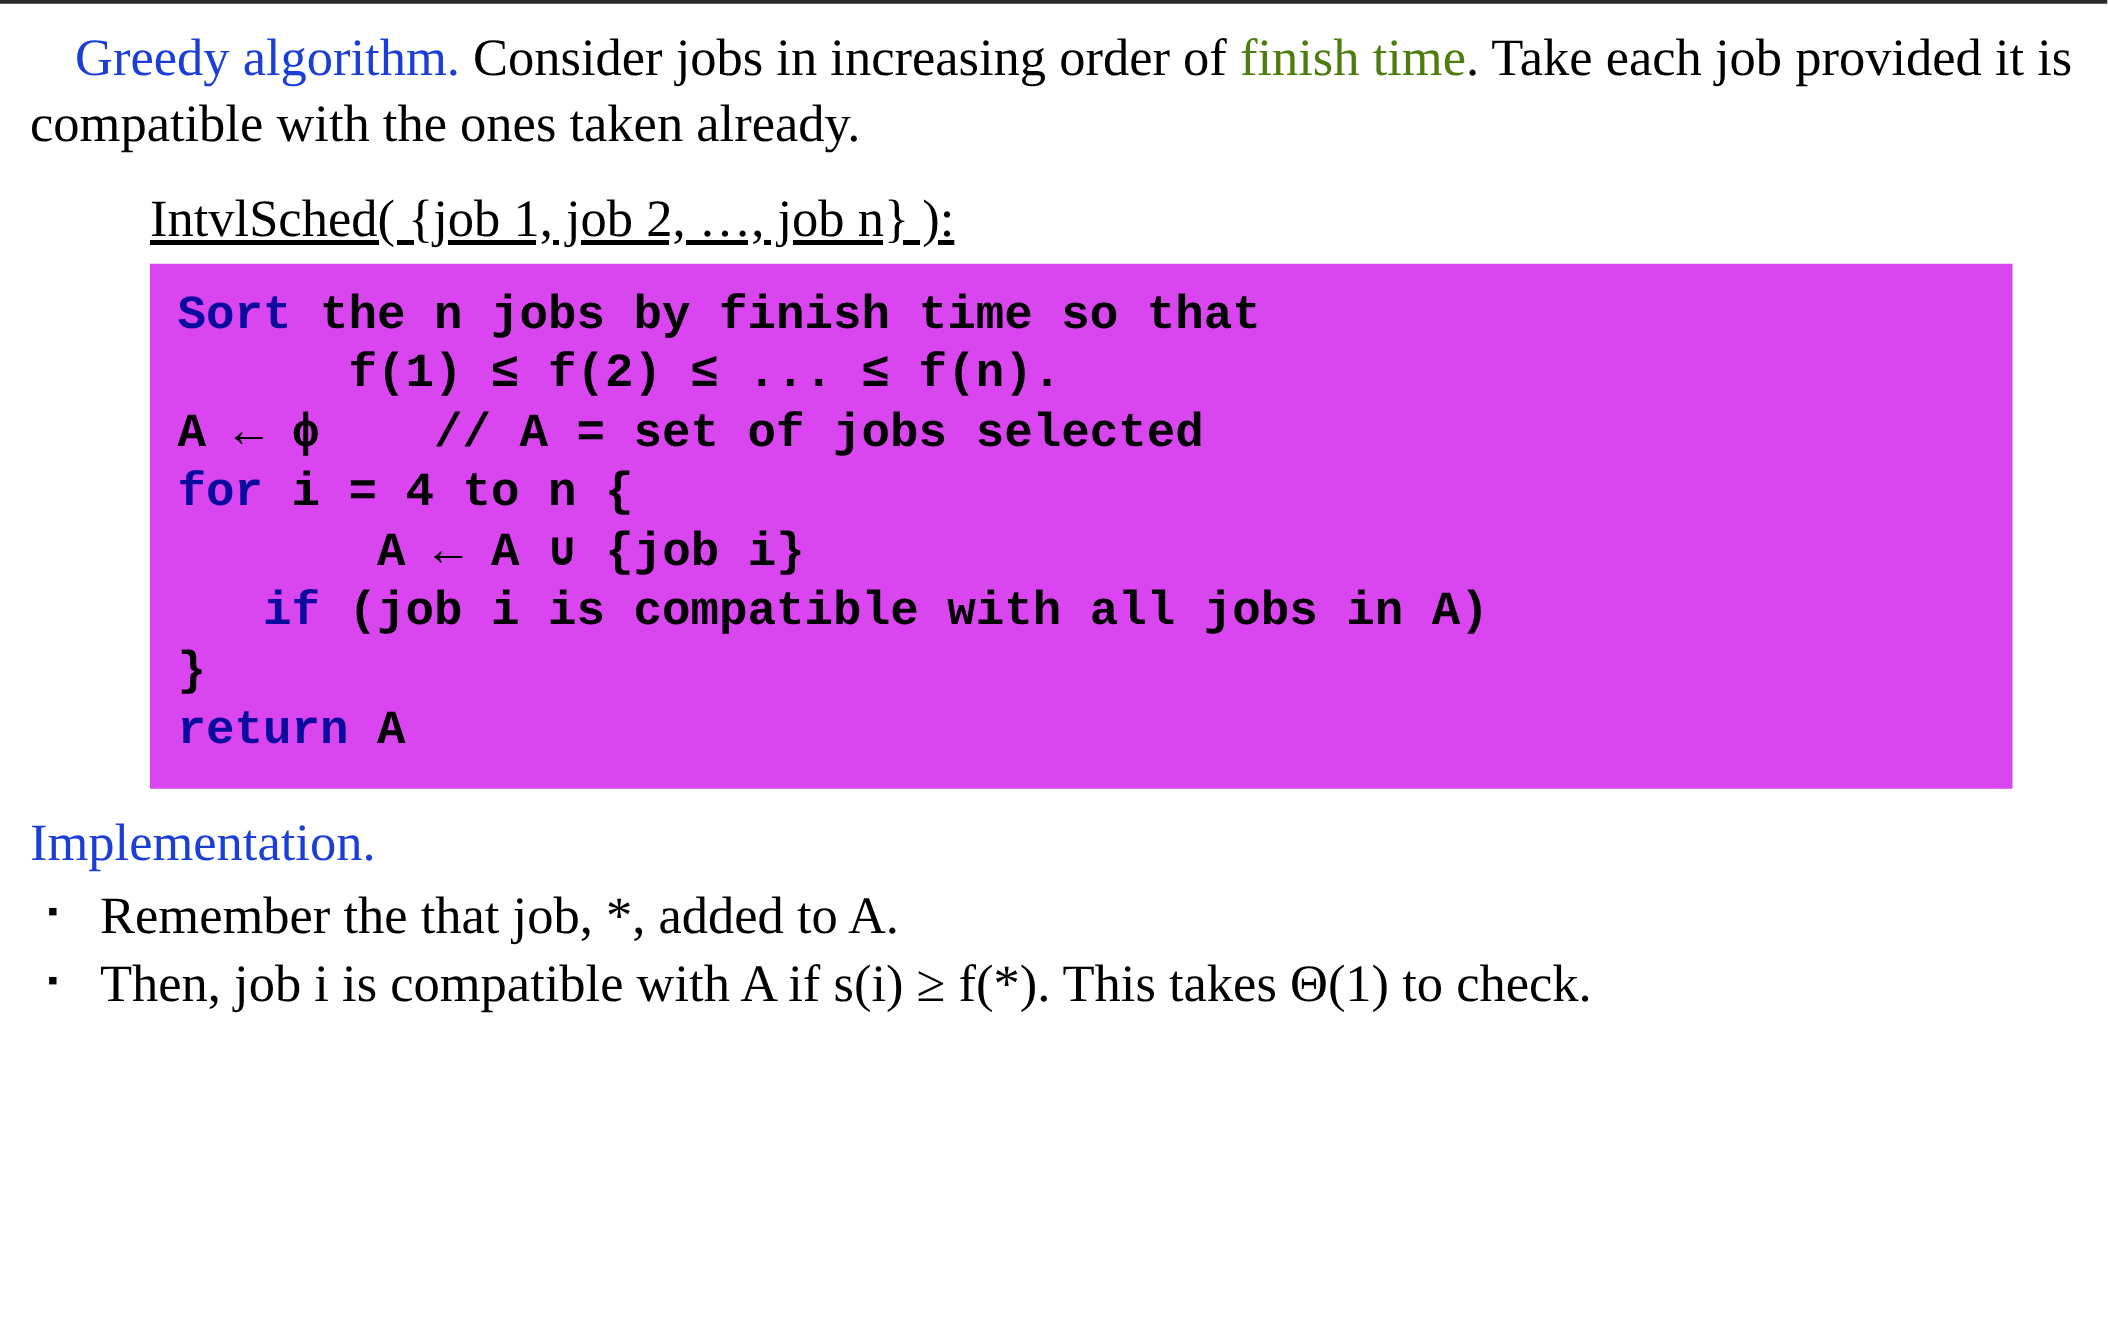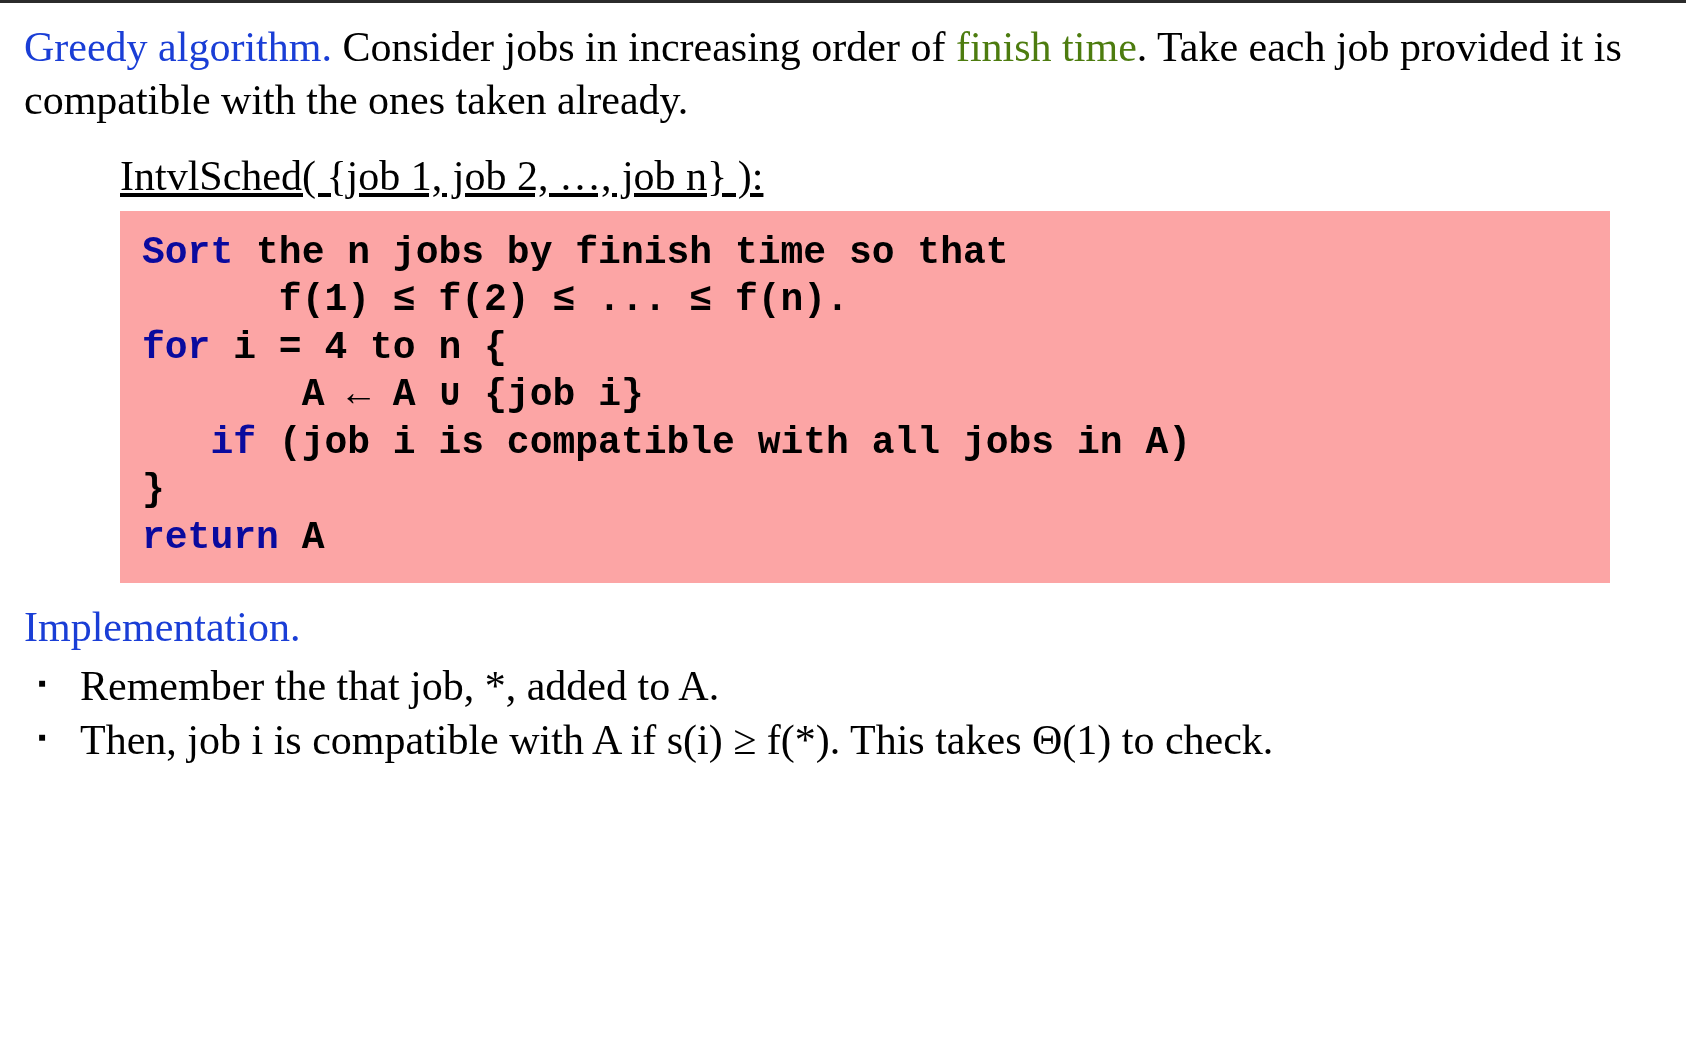--- a/index.html
+++ b/index.html
@@ -17,30 +17,30 @@
     padding: 18px 24px 24px 24px;
     font-family: "Comic Sans MS", "Comic Sans", cursive;
     font-size: 42px;
     line-height: 1.25;
     color: #000;
     border-top: 3px solid #2b2b2b;
   }
   .para1 {
     margin: 0 0 24px 0;
   }
-  .blue { color: #1a3ed6; }
+  .blue { color: #1a3ed6; margin-left: 36px; }
   .red  { color: #4d7c0f; }
   .func-sig {
     margin: 0 0 8px 96px;
     text-decoration: underline;
   }
   .codebox {
     margin: 0 0 18px 96px;
     width: 1490px;
-    background: #fca5a5;
+    background: #d946ef;
     padding: 18px 22px 22px 22px;
     box-sizing: border-box;
     font-family: "Courier New", Courier, monospace;
     font-size: 38px;
     font-weight: bold;
     line-height: 1.25;
     color: #000;
   }
   .codebox .kw { color: #0a0a9e; font-weight: bold; }
   .codebox .line { white-space: pre; }
@@ -73,20 +73,21 @@
 
   <p class="para1">
     <span class="blue">Greedy algorithm.</span><span>  Consider jobs in increasing order of </span><span class="red">finish time</span><span>. Take each job provided it is compatible with the ones taken already.</span>
   </p>
 
   <p class="func-sig">IntvlSched( {job 1, job 2, …, job n} ):</p>
 
   <div class="codebox">
     <div class="line"><span class="kw">Sort</span><span> the n jobs by finish time so that</span></div>
     <div class="line">      f(1) ≤ f(2) ≤ ... ≤ f(n).</div>
+    <div class="line">A ← ϕ    // A = set of jobs selected</div>
     <div class="line"><span class="kw">for</span><span> i = 4 to n {</span></div>
     <div class="line">       A ← A ∪ {job i}</div>
     <div class="line"><span>   </span><span class="kw">if</span><span> (job i is compatible with all jobs in A)</span></div>
     <div class="line">}</div>
     <div class="line"><span class="kw">return</span><span> A</span></div>
   </div>
 
   <p class="impl-heading blue">Implementation.</p>
 
   <ul class="bullets">

